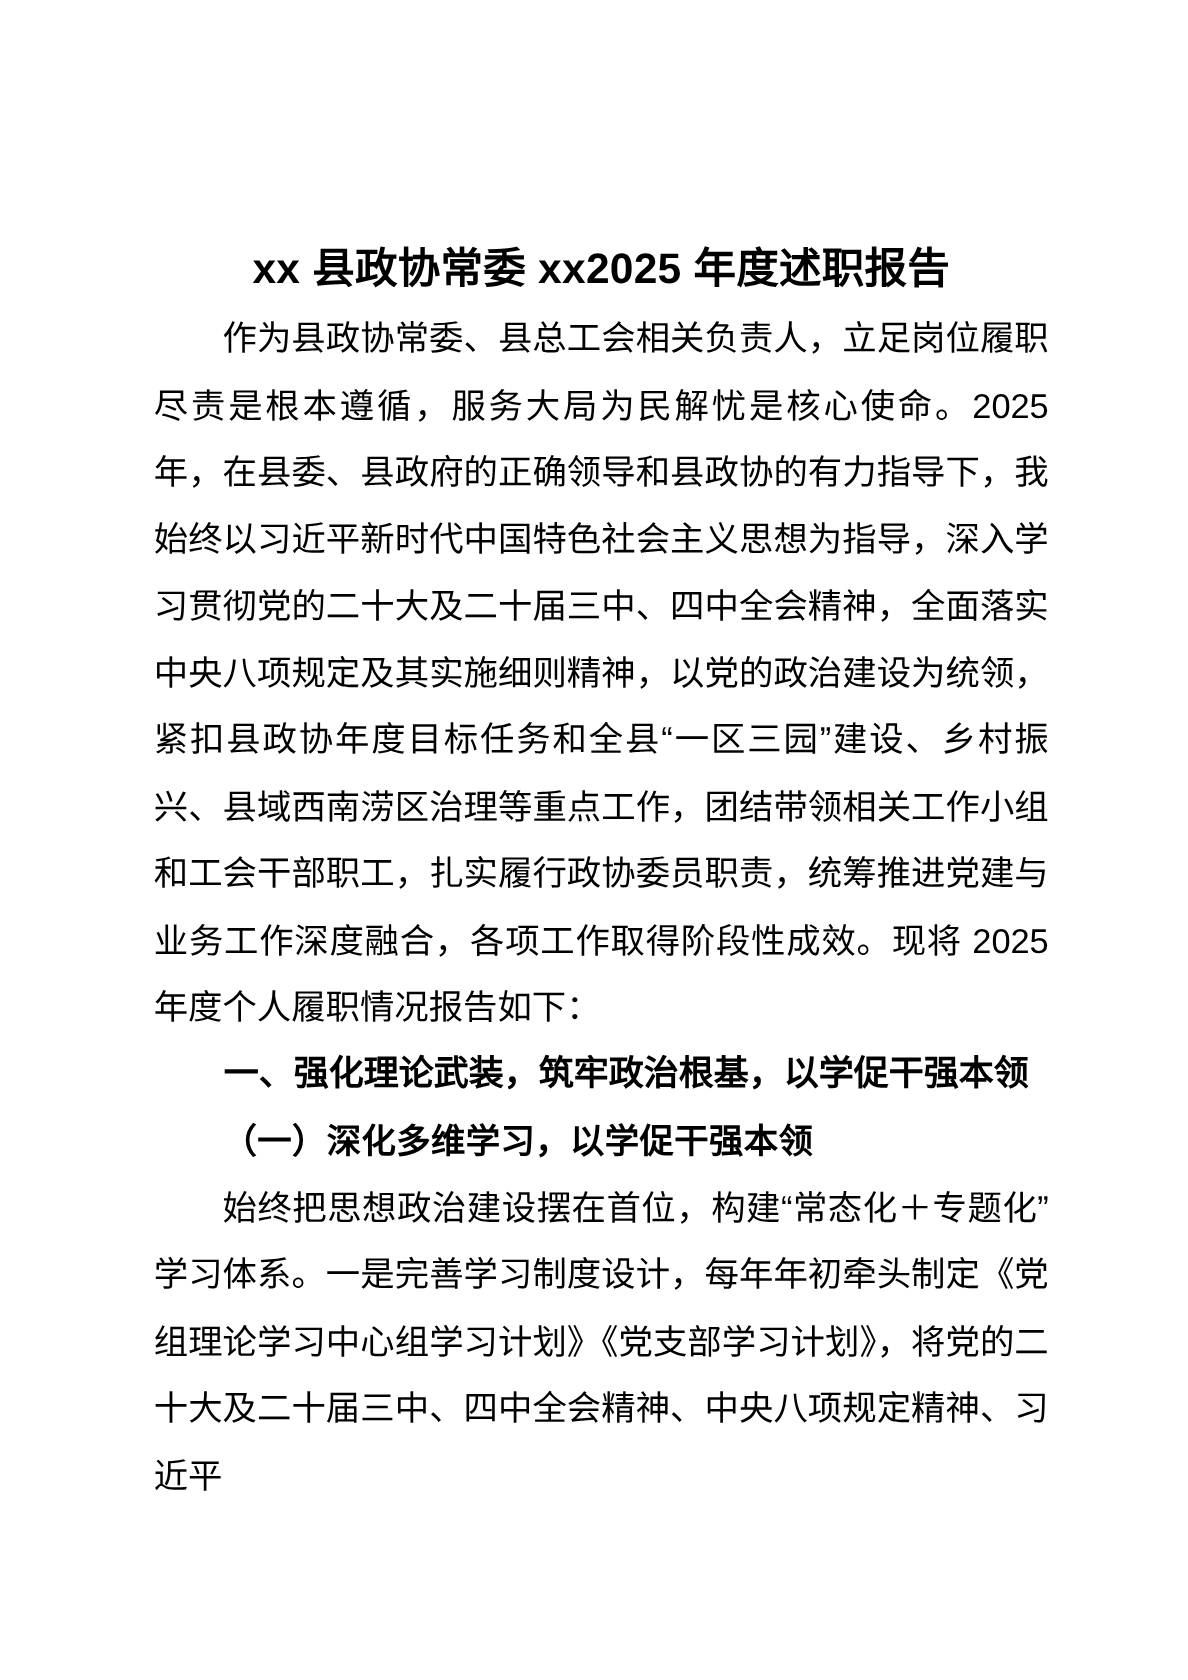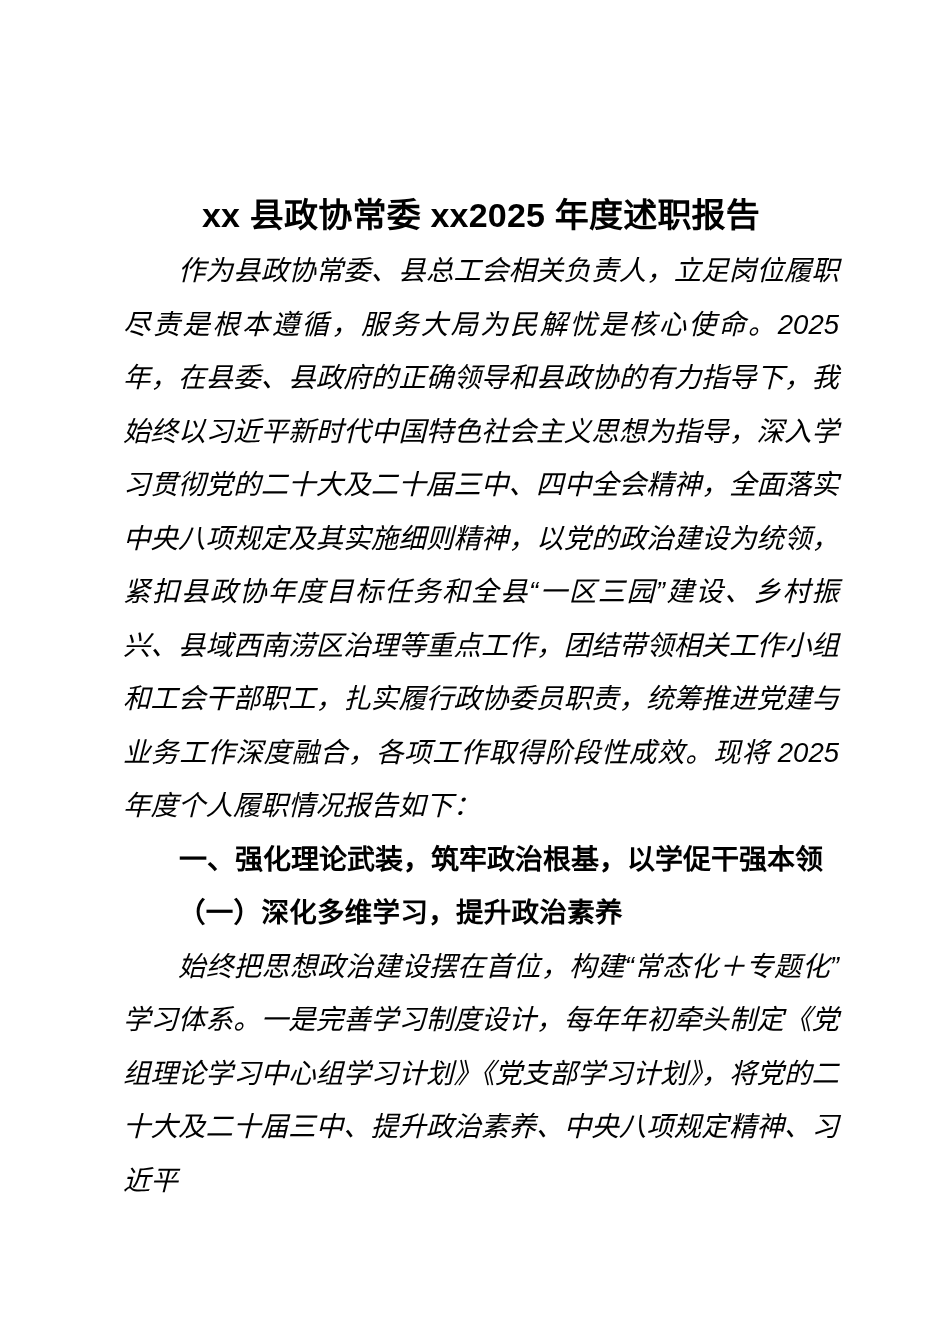--- a/index.html
+++ b/index.html
@@ -60,21 +60,20 @@
     font-weight: 400;
   }
 
   .salutation {
     text-indent: 0;
     margin-top: 22px;
   }
 
   .indent2 {
     text-indent: 2em;
-    font-style: italic;
   }
 
   
   .h1-line {
     font-family: "Liberation Serif", "DejaVu Serif", serif;
     font-weight: 700;
     text-indent: 2em;
     text-align-last: left;
     font-size: 28px;
   }
@@ -103,18 +102,18 @@
 <div class="page">
   <div class="content">
 
     <h1 class="doc-title">xx 县政协常委 xx2025 年度述职报告</h1>
 
 
     <p class="para indent2 body-block">作为县政协常委、县总工会相关负责人，立足岗位履职尽责是根本遵循，服务大局为民解忧是核心使命。2025 年，在县委、县政府的正确领导和县政协的有力指导下，我始终以习近平新时代中国特色社会主义思想为指导，深入学习贯彻党的二十大及二十届三中、四中全会精神，全面落实中央八项规定及其实施细则精神，以党的政治建设为统领，紧扣县政协年度目标任务和全县“一区三园”建设、乡村振兴、县域西南涝区治理等重点工作，团结带领相关工作小组和工会干部职工，扎实履行政协委员职责，统筹推进党建与业务工作深度融合，各项工作取得阶段性成效。现将 2025 年度个人履职情况报告如下：</p>
 
     <p class="h1-line gap-before-h1">一、强化理论武装，筑牢政治根基，以学促干强本领</p>
 
-    <p class="h2-line gap-before-h2">（一）深化多维学习，提升政治素养</p>
+    <p class="h2-line gap-before-h2">（一）深化多维学习，以学促干强本领</p>
 
-    <p class="para indent2 gap-before-p2">始终把思想政治建设摆在首位，构建“常态化＋专题化”学习体系。一是完善学习制度设计，每年年初牵头制定《党组理论学习中心组学习计划》《党支部学习计划》，将党的二十大及二十届三中、提升政治素养、中央八项规定精神、习近平</p>
+    <p class="para indent2 gap-before-p2">始终把思想政治建设摆在首位，构建“常态化＋专题化”学习体系。一是完善学习制度设计，每年年初牵头制定《党组理论学习中心组学习计划》《党支部学习计划》，将党的二十大及二十届三中、四中全会精神、中央八项规定精神、习近平</p>
 
   </div>
 </div>
 
 </body></html>

